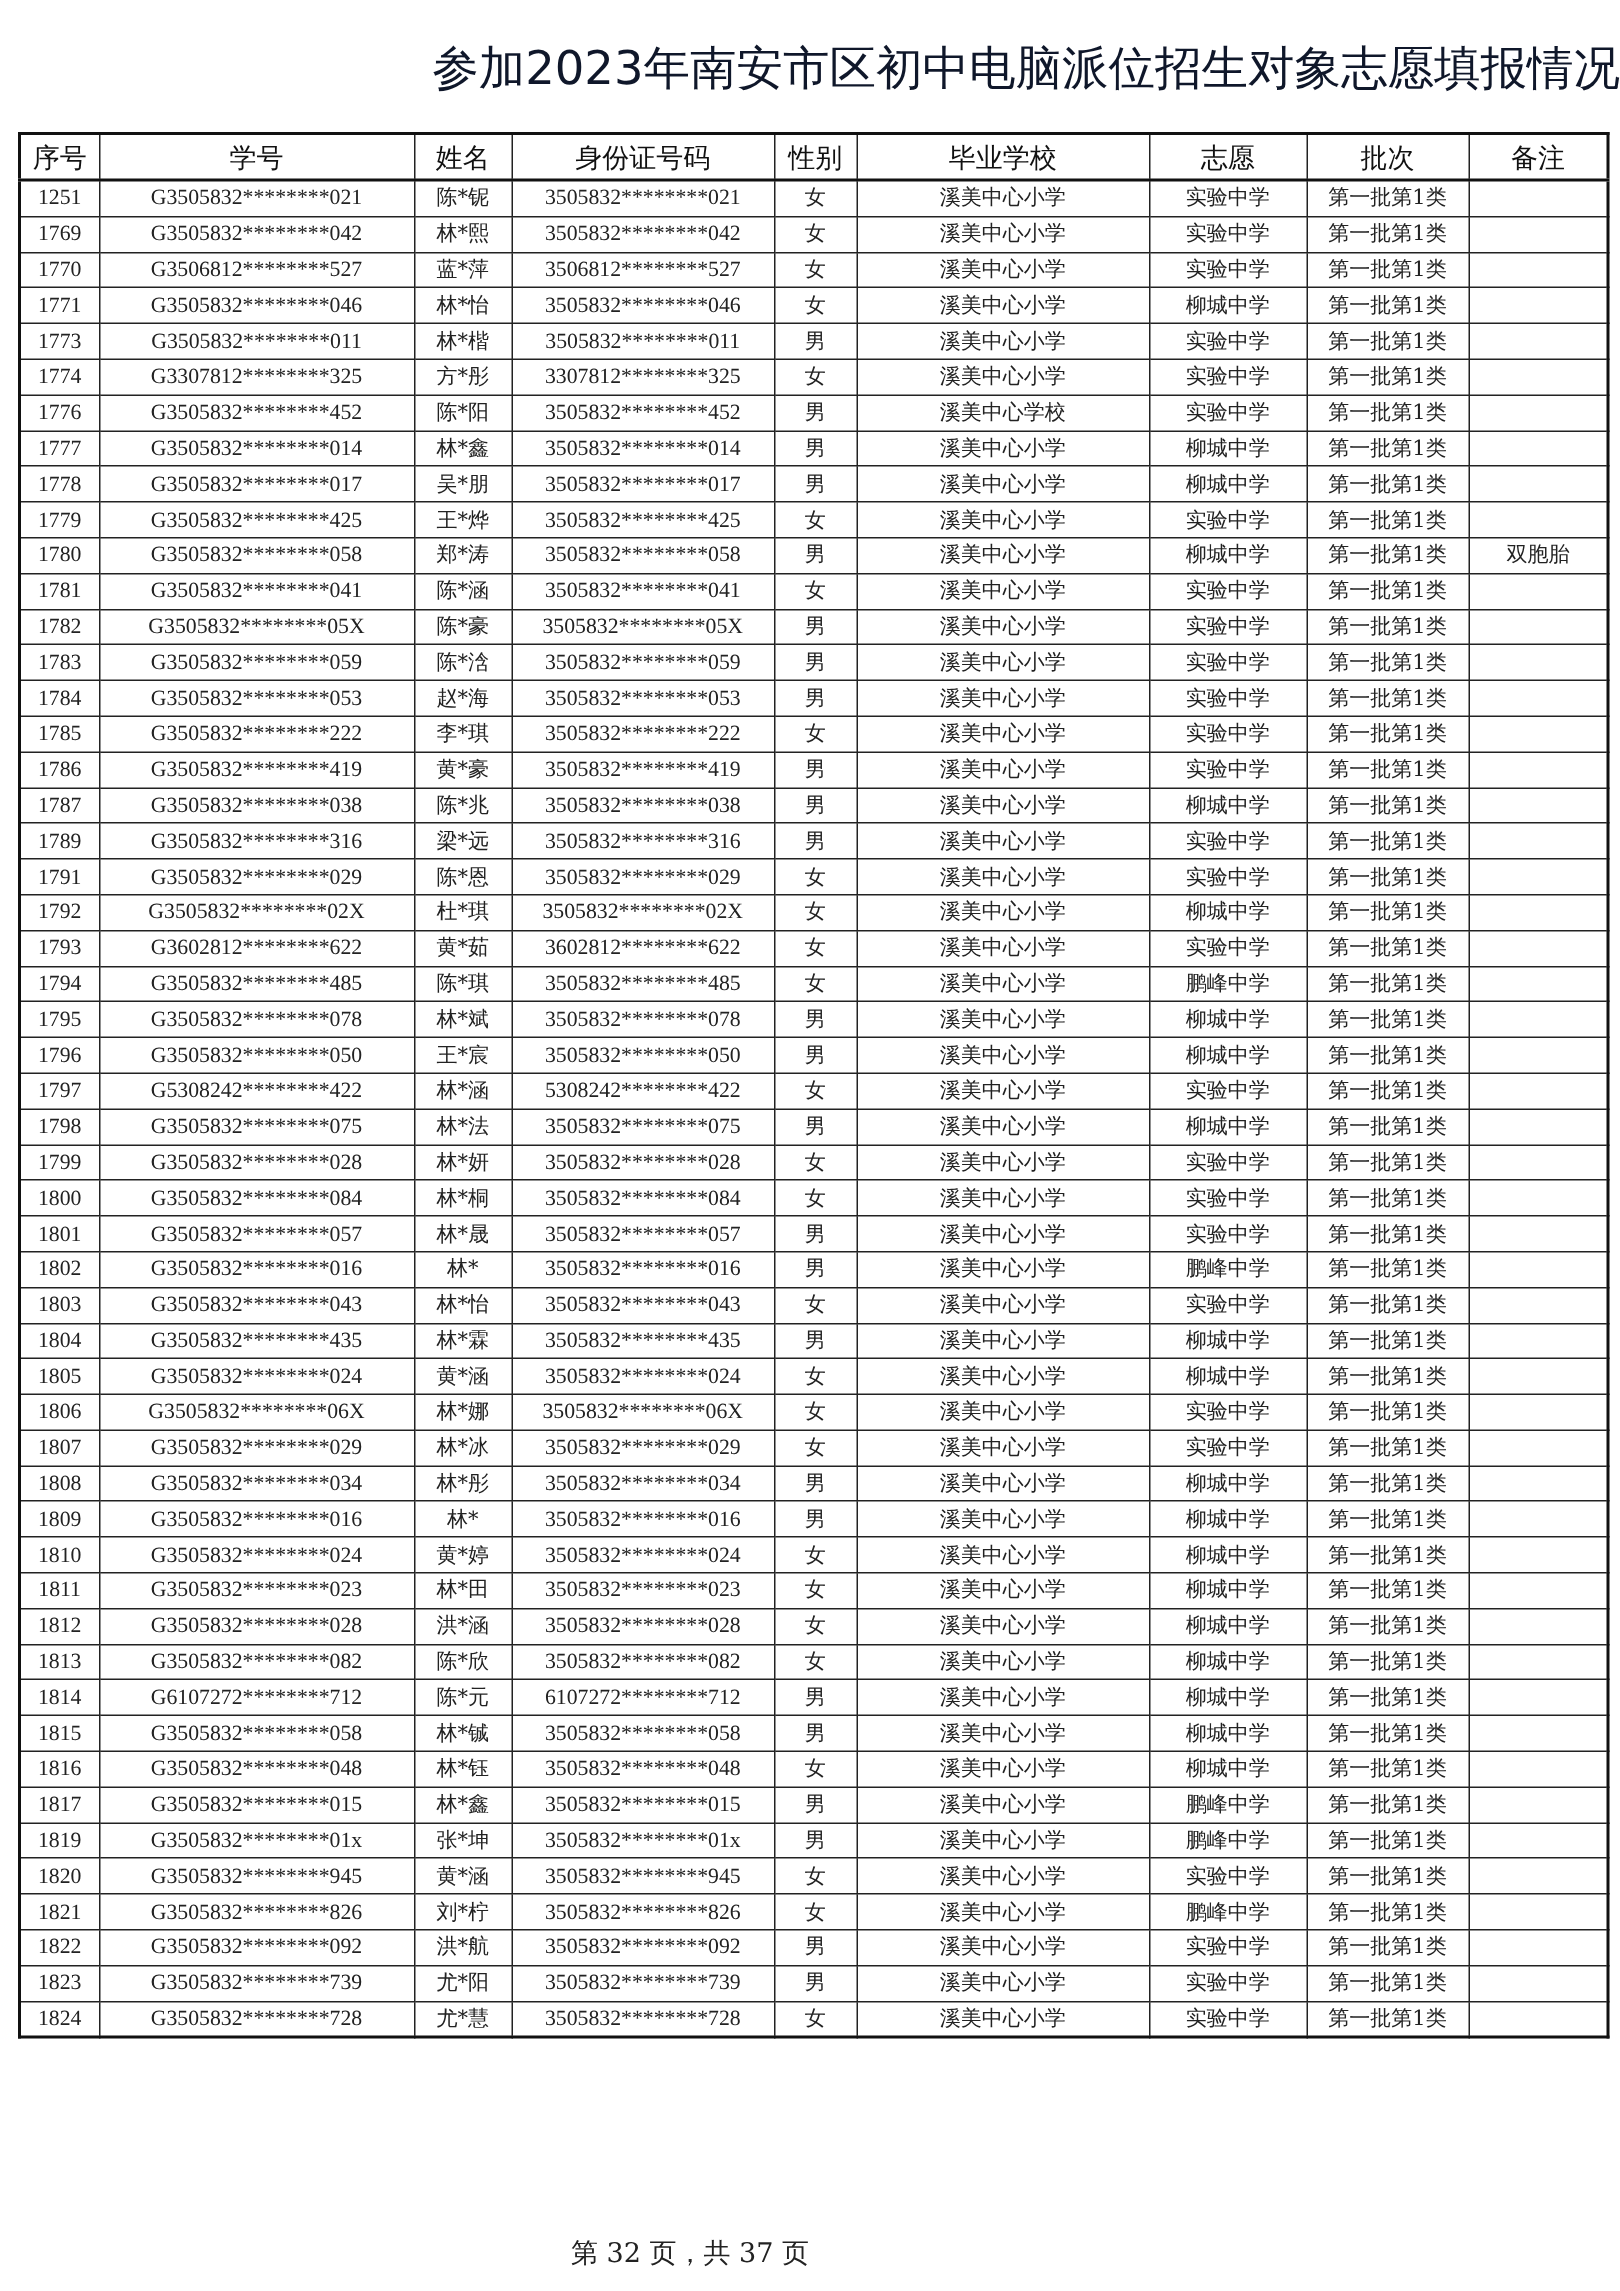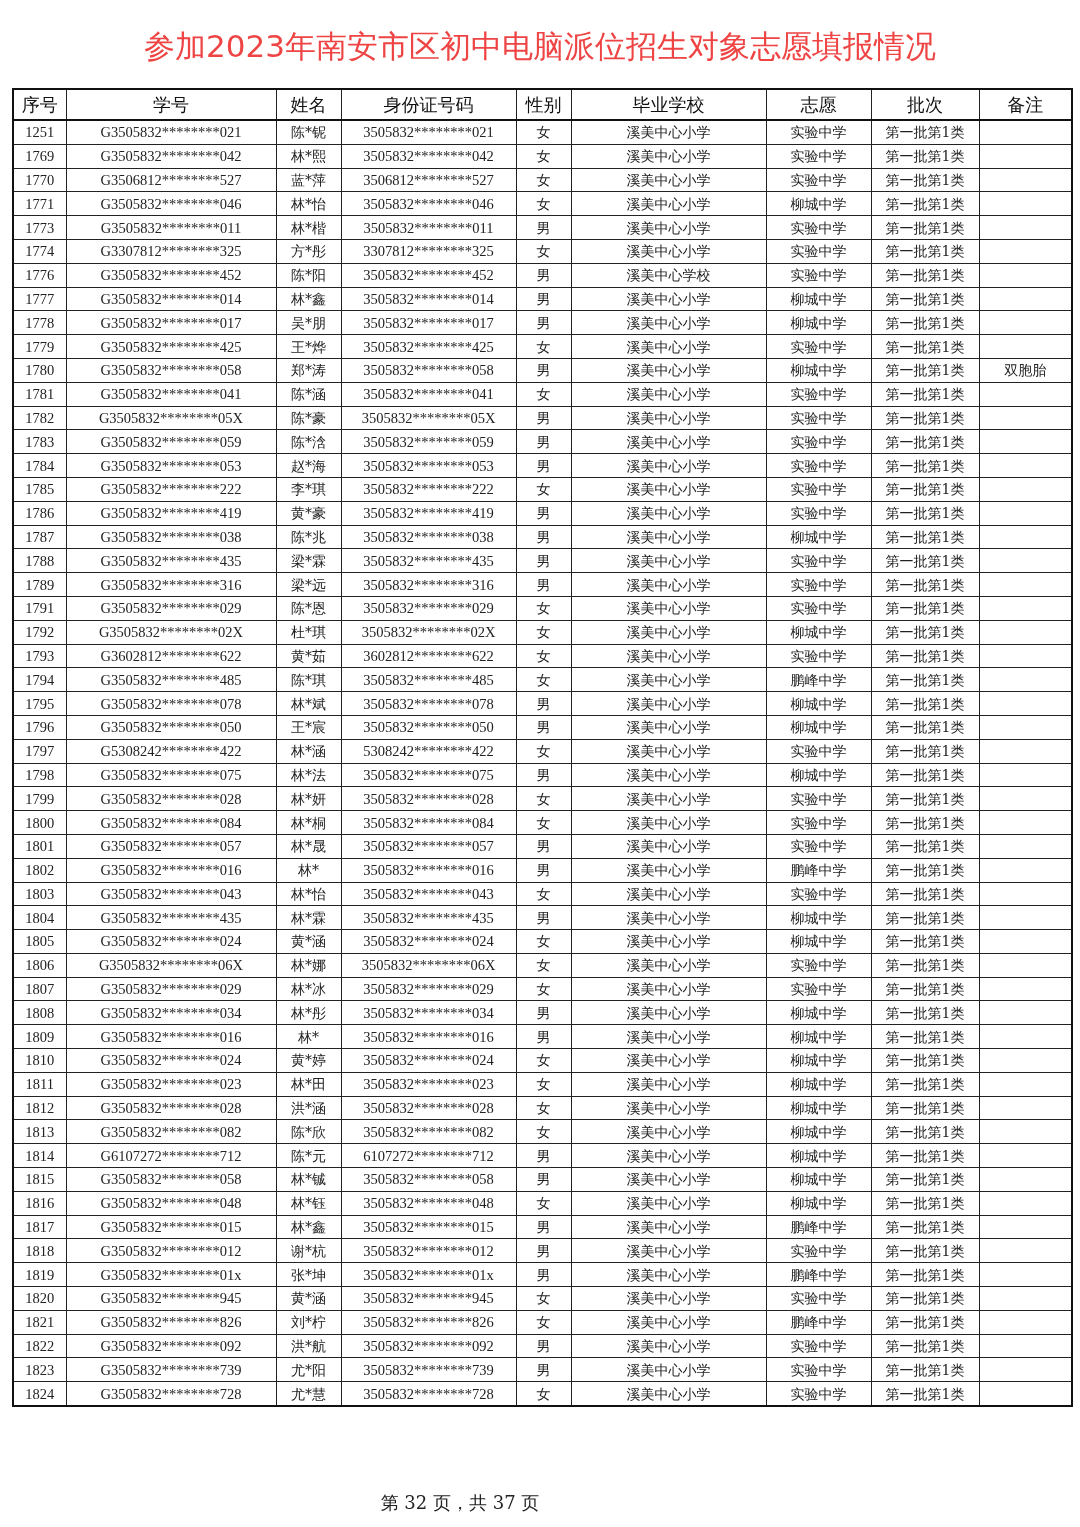--- a/index.html
+++ b/index.html
@@ -1,17 +1,17 @@
 <!DOCTYPE html>
 <html><head>
 <meta charset="utf-8">
 <style>
   html, body { margin: 0; padding: 0; background: #ffffff; }
   body { width: 1080px; height: 1527px; position: relative; overflow: hidden; color: #1a1a1a; font-family: "DejaVu Serif", "Liberation Serif", serif; }
-  .title { position: absolute; top: 26px; left: 0; width: 1080px; text-align: center; font-family: "DejaVu Sans", "Liberation Sans", sans-serif; font-size: 31px; line-height: 40px; letter-spacing: 0px; color: #ef4444; }
+  .title { position: absolute; top: 26px; left: 0; width: 1080px; text-align: right; font-family: "DejaVu Sans", "Liberation Sans", sans-serif; font-size: 31px; line-height: 40px; letter-spacing: 0px; color: #0f172a; }
   table { position: absolute; top: 65px; left: 12px; width: 1059px; border-collapse: collapse; table-layout: fixed; border: 2.5px solid #111; margin-top: 23px; }
   th, td { border: 1.6px solid #222; padding: 0; text-align: center; white-space: nowrap; overflow: hidden; }
   th { height: 29px; font-size: 18px; font-weight: normal; font-family: "DejaVu Serif", "Liberation Serif", serif; color: #111; }
   td { height: 22.8px; font-size: 14px; line-height: 22px; color: #222; }
   td.mono { font-family: "Liberation Serif", "DejaVu Serif", serif; font-size: 14.5px; }
   thead tr { border-bottom: 2.5px solid #111; }
   .footer { position: absolute; top: 1491px; left: 0; width: 920px; text-align: center; font-size: 18px; line-height: 24px; color: #222; font-family: "DejaVu Serif", "Liberation Serif", serif; }
 </style>
 </head>
 <body>
@@ -236,31 +236,20 @@
         <td class="mono">G3505832********038</td>
         <td>陈*兆</td>
         <td class="mono">3505832********038</td>
         <td>男</td>
         <td>溪美中心小学</td>
         <td>柳城中学</td>
         <td>第一批第1类</td>
         <td></td>
       </tr>
       <tr>
-        <td class="mono">1788</td>
-        <td class="mono">G3505832********435</td>
-        <td>梁*霖</td>
-        <td class="mono">3505832********435</td>
-        <td>男</td>
-        <td>溪美中心小学</td>
-        <td>实验中学</td>
-        <td>第一批第1类</td>
-        <td></td>
-      </tr>
-      <tr>
         <td class="mono">1789</td>
         <td class="mono">G3505832********316</td>
         <td>梁*远</td>
         <td class="mono">3505832********316</td>
         <td>男</td>
         <td>溪美中心小学</td>
         <td>实验中学</td>
         <td>第一批第1类</td>
         <td></td>
       </tr>
@@ -551,31 +540,20 @@
         <td></td>
       </tr>
       <tr>
         <td class="mono">1817</td>
         <td class="mono">G3505832********015</td>
         <td>林*鑫</td>
         <td class="mono">3505832********015</td>
         <td>男</td>
         <td>溪美中心小学</td>
         <td>鹏峰中学</td>
-        <td>第一批第1类</td>
-        <td></td>
-      </tr>
-      <tr>
-        <td class="mono">1818</td>
-        <td class="mono">G3505832********012</td>
-        <td>谢*杭</td>
-        <td class="mono">3505832********012</td>
-        <td>男</td>
-        <td>溪美中心小学</td>
-        <td>实验中学</td>
         <td>第一批第1类</td>
         <td></td>
       </tr>
       <tr>
         <td class="mono">1819</td>
         <td class="mono">G3505832********01x</td>
         <td>张*坤</td>
         <td class="mono">3505832********01x</td>
         <td>男</td>
         <td>溪美中心小学</td>

